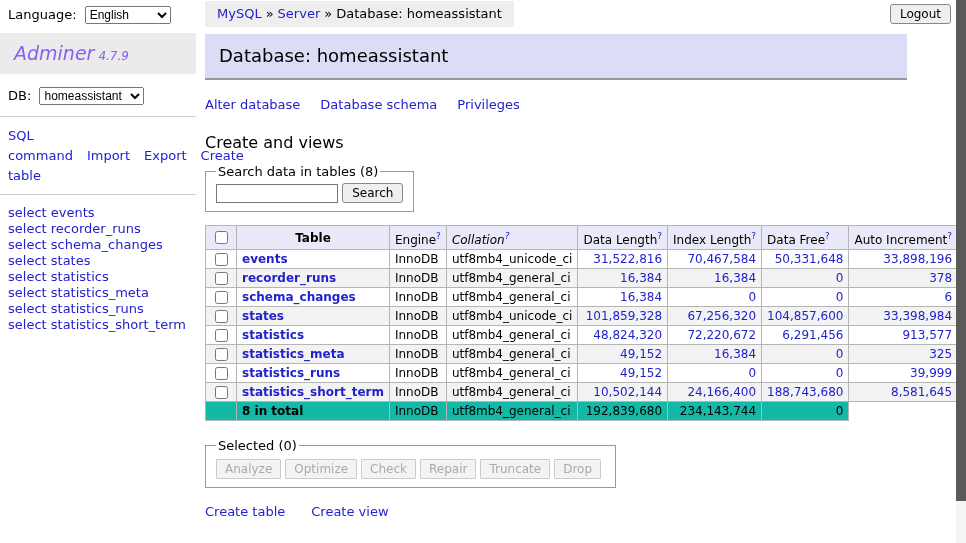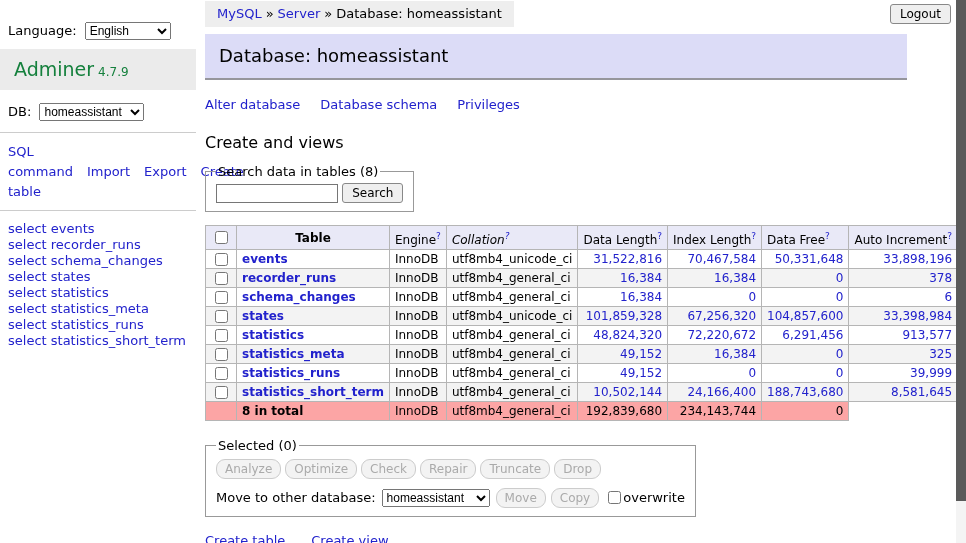--- a/index.html
+++ b/index.html
@@ -5,25 +5,25 @@
   * { box-sizing: border-box; }
   html, body { margin: 0; padding: 0; }
   body {
     width: 966px; height: 543px; overflow: hidden; position: relative;
     font-family: "DejaVu Sans", "Liberation Sans", sans-serif;
     font-size: 13px; color: #000; background: #fff;
   }
   a { color: #2222cc; text-decoration: none; cursor: pointer; }
 
   
-  .sidebar { position: absolute; left: 0; top: 16px; width: 196px; }
+  .sidebar { position: absolute; left: 0; top: 0; width: 196px; }
   .lang-row { padding: 6px 8px 4px; white-space: nowrap; }
   .lang-row select { width: 86px; font-size: 12px; margin-left: 4px; }
-  .brand { background: #ebebeb; color: #15803d; padding: 9px 14px 10px; margin-top: 5px;
-           font-size: 19px; }
+  .brand { background: #ebebeb; color: #8b5cf6; padding: 9px 14px 10px; margin-top: 5px;
+           font-size: 19px; font-style: italic; }
   .brand .version { font-size: 12px; margin-left: 4px; }
   .db-row { padding: 13px 8px 11px; border-bottom: 1px solid #ccc; white-space: nowrap; }
   .db-row select { width: 105px; font-size: 12px; margin-left: 4px; }
   .actions { padding: 9px 8px 8px; border-bottom: 1px solid #ccc; line-height: 20px; }
   .actions a { margin-right: 14px; }
   .table-links { padding: 10px 8px; }
   .table-links a { display: block; line-height: 16px; }
 
   
   .breadcrumb { display: inline-block; background: #eeeeee; padding: 5px 12px 6px; margin: 1px 0 0 205px;
@@ -61,28 +61,28 @@
   th:nth-child(7)  { width: 62px; }
   th:nth-child(8)  { width: 78px; margin-left: 40px; }
   th:nth-child(9)  { width: 58px; }
   th:nth-child(10) { width: 54px; }
   sup.help { font-size: 9px; }
   td.check { text-align: center; }
   td.check input { margin: 0; vertical-align: middle; }
   td.name a { font-weight: 700; }
   td.num { text-align: right; }
   tr.alt td { background: #f3f3f3; }
-  tr.total td { background: #fca5a5; }
+  tr.total td { background: #14b8a6; }
   tr.total td.name { font-weight: 700; }
 
   
   .selected-fs { margin-top: 17px; }
   .btn-row { margin-top: 2px; }
   .btn-gray { font-size: 12px; font-family: inherit; color: #aaa; background: #f3f3f3;
-              border: 1px solid #ccc; border-radius: 9px; padding: 2px 8px; margin-right: 4px; }
+              border: 1px solid #ccc; border-radius: 1px; padding: 2px 8px; margin-right: 4px; }
   .move-row { margin-top: 9px; white-space: nowrap; }
   .move-row select { width: 108px; font-size: 12px; margin: 0 6px; }
   .move-row .btn-gray { margin-right: 5px; }
   .move-row input[type="checkbox"] { vertical-align: -2px; margin: 0 2px 0 4px; }
 
   .create-links { margin-top: 16px; }
   .create-links a, .routine-links a { margin-right: 26px; }
 
   
   .scrollbar { position: absolute; right: 0; top: 0; width: 10px; height: 543px; background: #f4f4f4; }
@@ -260,23 +260,20 @@
           <td class="num">0</td>
         </tr>
       </tbody>
   </table>
 
   <fieldset class="selected-fs">
     <legend>Selected (0)</legend>
     <div class="btn-row">
       <button class="btn-gray" disabled="">Analyze</button><button class="btn-gray" disabled="">Optimize</button><button class="btn-gray" disabled="">Check</button><button class="btn-gray" disabled="">Repair</button><button class="btn-gray" disabled="">Truncate</button><button class="btn-gray" disabled="">Drop</button>
     </div>
-    <div class="move-row">
-      <span>Move to other database:</span><select><option>homeassistant</option></select><button class="btn-gray" disabled="">Move</button><button class="btn-gray" disabled="">Copy</button><input type="checkbox" style=""><span>overwrite</span>
-    </div>
   </fieldset>
 
   <div class="create-links">
     <a>Create table</a><a>Create view</a>
   </div>
 
   
   
 
   

